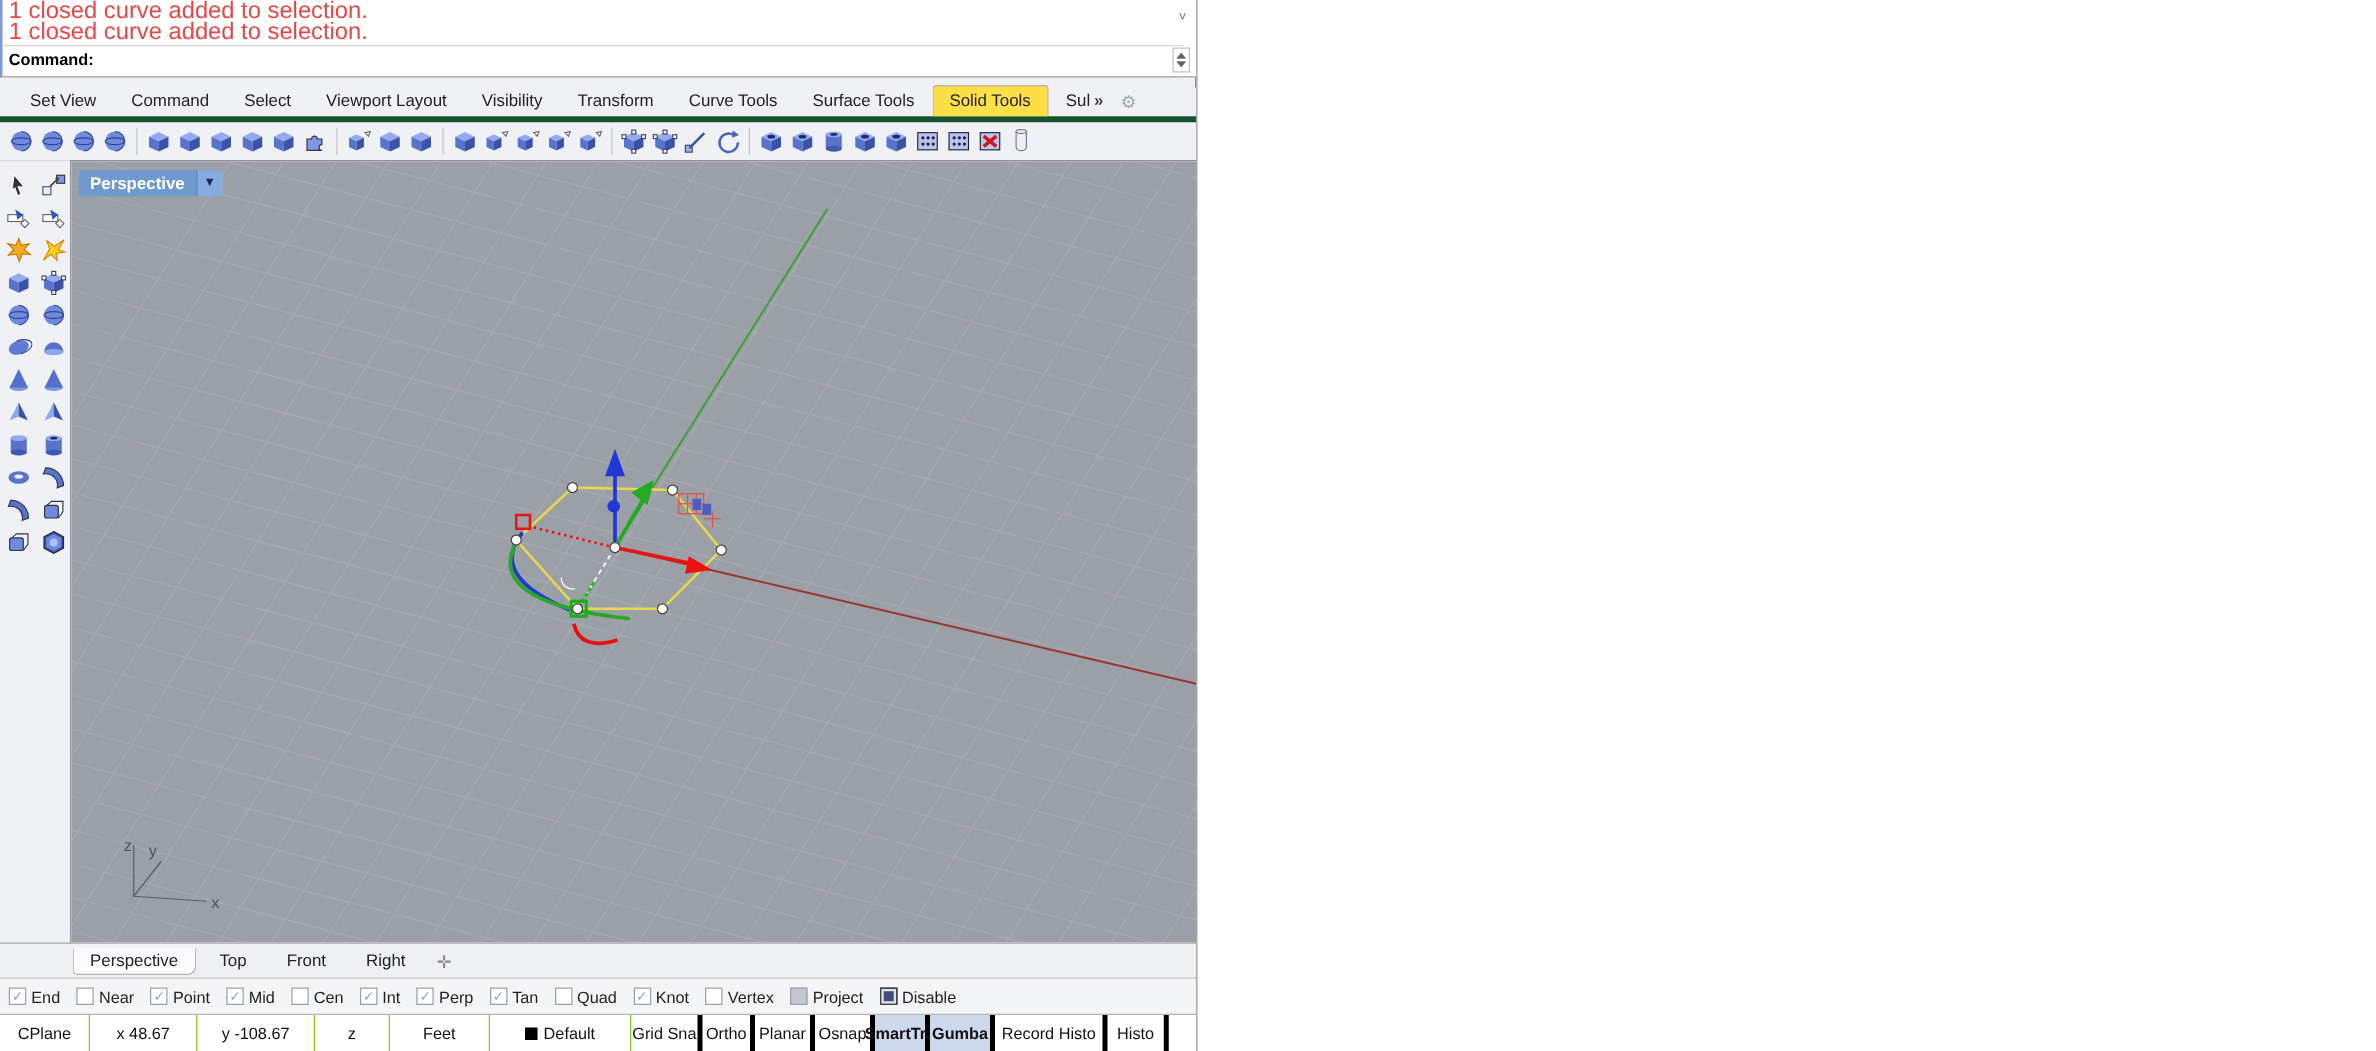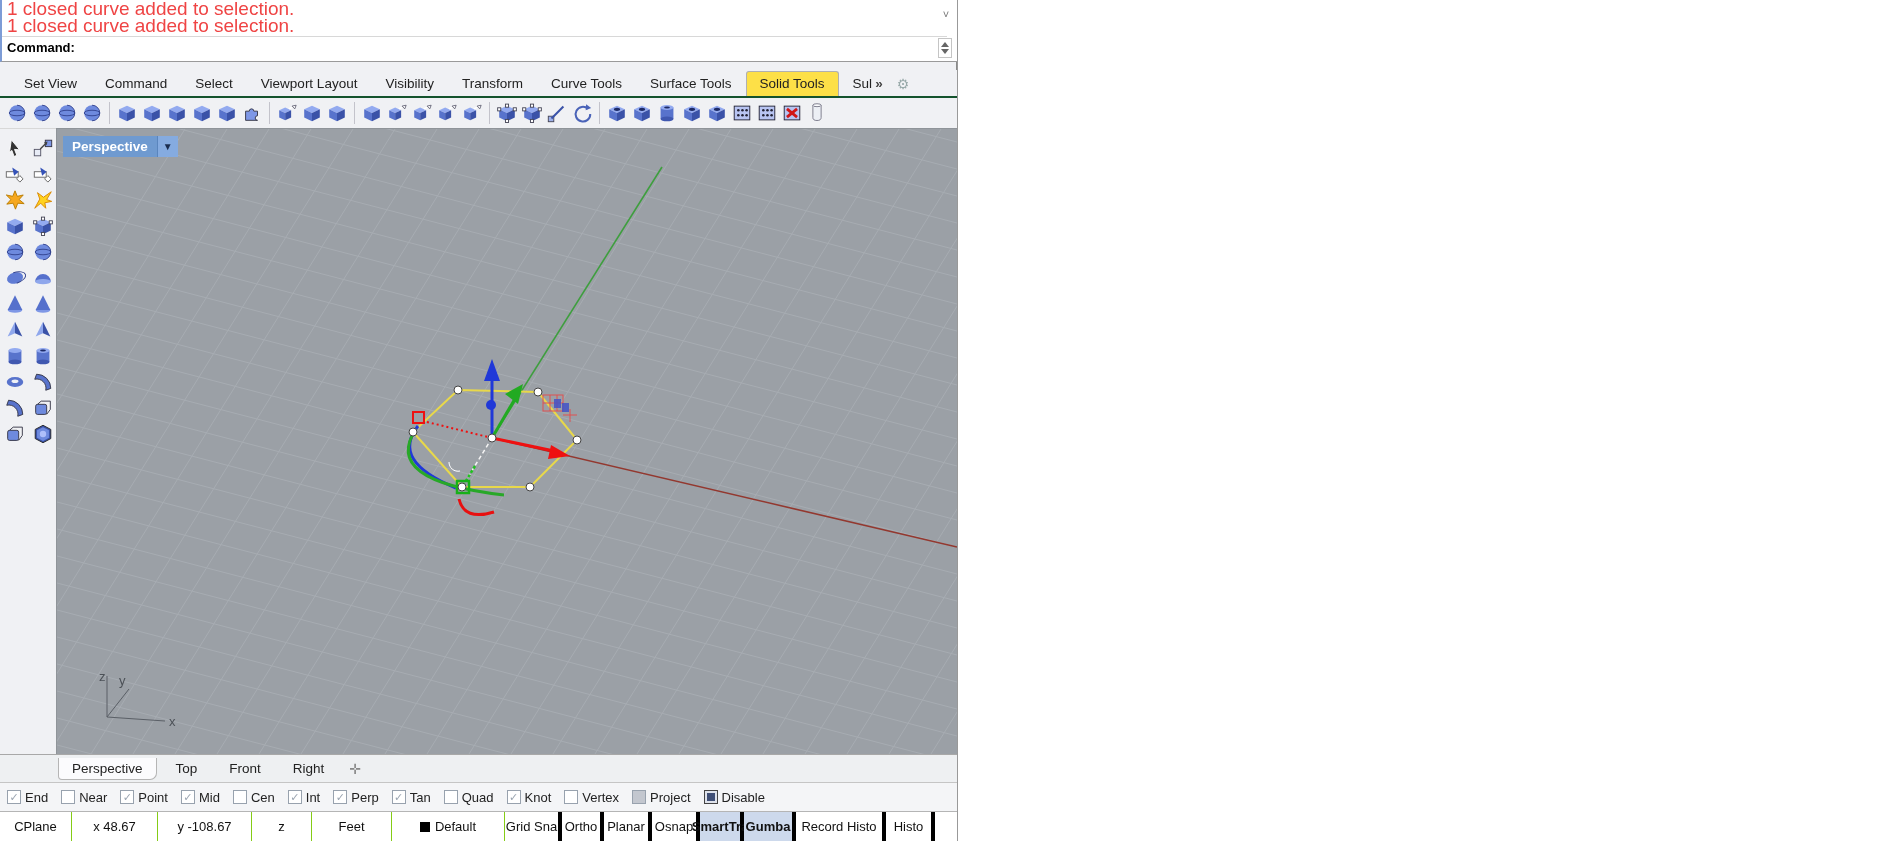--- a/index.html
+++ b/index.html
@@ -7,21 +7,21 @@
 
 #rhino{position:absolute;left:0;top:0;width:957px;height:841px;background:#f0f1f4;border-right:1px solid #8a8a8a}
 #cmdbox{position:absolute;left:0;top:0;width:957px;height:62px;background:#fff;border-left:2px solid #7d9cd6;border-bottom:1px solid #9a9a9a}
 .cmdline{height:17px;font-size:19px;color:#ef4444;padding:1px 0 0 5px;line-height:16px}
 #cmdsep{position:absolute;left:0;top:36px;width:945px;border-top:1px solid #d8d8d8}
 #cmdprompt{position:absolute;left:5px;top:40px;font-weight:bold;font-size:13px;color:#000}
 #cmd-chev{position:absolute;left:936px;top:8px;width:16px;height:20px;color:#777;font-size:11px;text-align:center;cursor:pointer}
 #cmd-spin{position:absolute;left:936px;top:38px;width:14px;height:20px;border:1px solid #c5c5c5;display:flex;flex-direction:column;align-items:center;justify-content:space-evenly}
 .tri-up{width:0;height:0;border-left:4px solid transparent;border-right:4px solid transparent;border-bottom:5px solid #666}
 .tri-dn{width:0;height:0;border-left:4px solid transparent;border-right:4px solid transparent;border-top:5px solid #666}
-#menu-tabs{position:absolute;left:0;top:70px;width:957px;height:28px;display:flex;align-items:flex-end;padding-left:10px;background:#f0f1f4;border-bottom:2px solid #14532d;font-size:13.5px;color:#222}
+#menu-tabs{position:absolute;left:0;top:70px;width:957px;height:28px;display:flex;align-items:flex-end;padding-left:10px;background:#f0f1f4;border-bottom:5px solid #14532d;font-size:13.5px;color:#222}
 .mtab{padding:4px 13px 5px;border:1px solid transparent;border-bottom:none;white-space:nowrap;cursor:pointer}
 .mtab.active{background:#fde047;border-color:#b0b0b0;border-radius:3px 3px 0 0}
 .ovf{margin-left:3px;color:#444;font-weight:bold}
 .gear{padding:0 4px 4px 0;color:#9aa;font-size:14px;cursor:pointer}
 #top-toolbar{position:absolute;left:0;top:98px;width:957px;height:31px;background:#f0f1f4;display:flex;align-items:center;padding-left:5px;gap:1px;border-bottom:1px solid #d8d8d8}
 .ticon{width:24px;height:24px;display:inline-flex;align-items:center;justify-content:center;cursor:pointer}
 .ticon svg{width:22px;height:22px}
 .tsep{width:1px;height:22px;background:#c3c3cb;margin:0 4px}
 #side-toolbar{position:absolute;left:0;top:129px;width:57px;height:625px;background:#f0f1f4;display:grid;grid-template-columns:26px 26px;gap:2px 2px;padding:7px 0 0 3px;align-content:start}
 #vp{position:absolute;left:57px;top:129px;width:900px;height:625px;outline:1px solid #8f9499}

